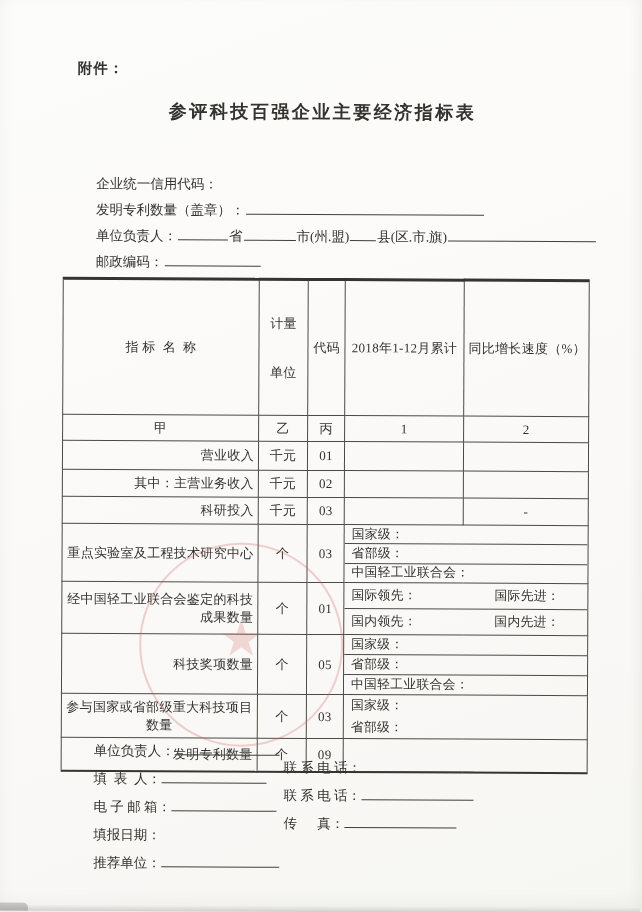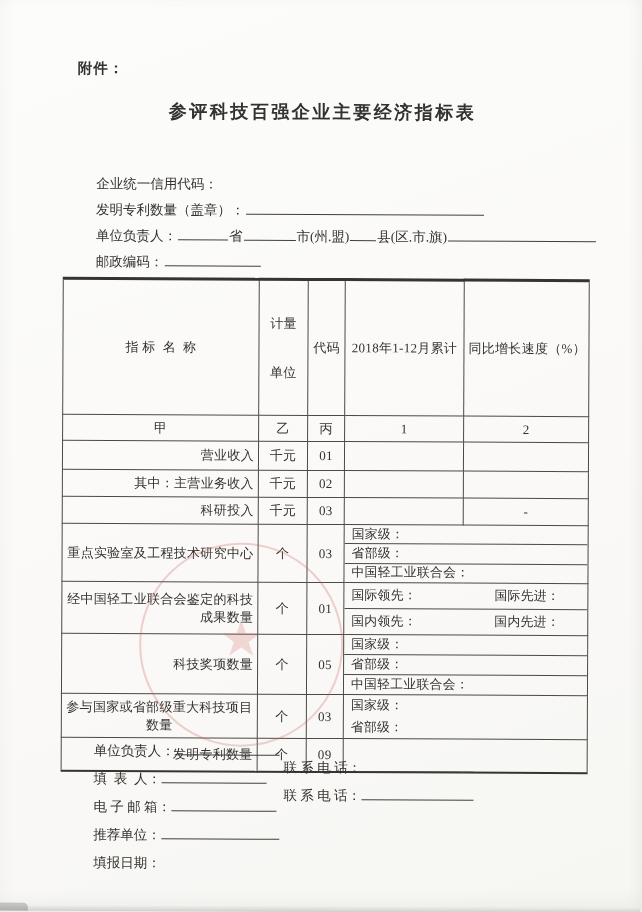--- a/index.html
+++ b/index.html
@@ -198,25 +198,26 @@
       <div class="f-row">
         <span class="f-label">单位负责人：</span><span class="f-line fl105"></span>
         <span class="f-right"><span>联 系 电 话：</span><span class="f-line fl112"></span></span>
       </div>
       <div class="f-row">
         <span class="f-label">填  表  人：</span><span class="f-line fl105"></span>
         <span class="f-right"><span>联 系 电 话：</span><span class="f-line fl112"></span></span>
       </div>
       <div class="f-row">
         <span class="f-label">电 子 邮 箱：</span><span class="f-line fl105"></span>
+        <span class="f-right"><span>传      真：</span><span class="f-line fl112"></span></span>
+      </div>
+      <div class="f-row">
+        <span class="f-label">填报日期：</span>
       </div>
       <div class="f-row">
         <span class="f-label">推荐单位：</span><span class="f-line fl118"></span>
-      </div>
-      <div class="f-row">
-        <span class="f-label">填报日期：</span>
       </div>
     </div>
 
     <div class="edge-bottom"></div>
     <div class="edge-corner"></div>
   </div>
 </div>
 
 </body></html>

